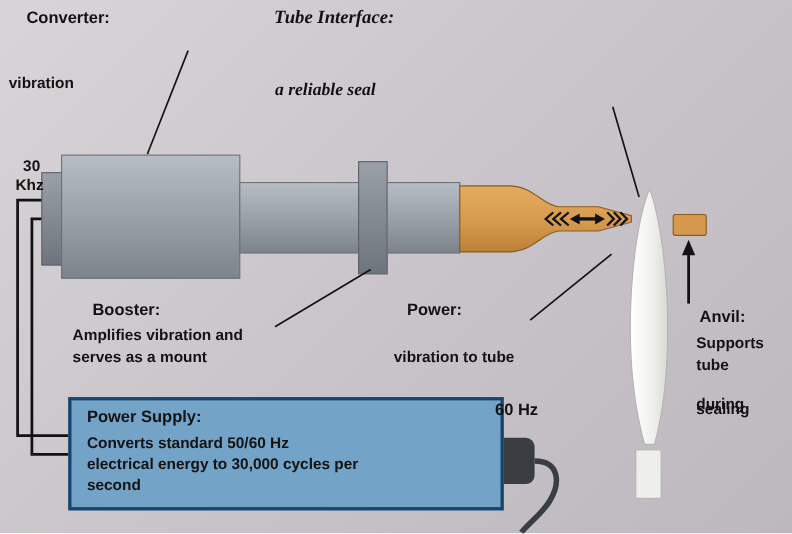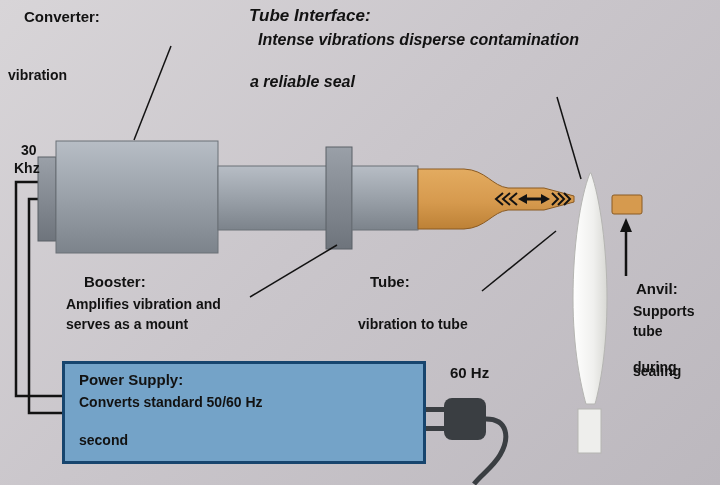--- a/index.html
+++ b/index.html
@@ -7,24 +7,24 @@
     position:relative;
     width:720px;height:485px;
     overflow:hidden;
     background:linear-gradient(135deg,#d8d5d8 0%,#cac6cb 45%,#bcb8be 100%);
     font-family:"Liberation Sans",sans-serif;
     color:#121212;
   }
   #art{position:absolute;left:0;top:0;}
   .t{position:absolute;font-size:14px;font-weight:700;line-height:18px;white-space:nowrap;}
   .title{font-size:15px;}
-  .ital{font-style:italic;font-size:16px;line-height:21px;}
+  .ital{font-style:italic;font-size:16px;line-height:21px;font-family:Liberation Serif, serif;}
   .ital-title{font-style:italic;font-size:17px;}
   #ps-box{
-    position:absolute;left:62px;top:361px;width:364px;height:103px;
+    position:absolute;left:62px;top:361px;width:396px;height:103px;
     background:#74a3c8;border:3px solid #17456e;box-sizing:border-box;
   }
   #ps-box .t{position:absolute;}
 </style>
 </head>
 <body>
 
 <div id="stage">
 
   <svg id="art" width="720" height="485" viewBox="0 0 720 485">
@@ -100,37 +100,37 @@
     </g>
   </svg>
 
   <div class="t" style="left:21px;top:141px">30</div>
   <div class="t" style="left:14px;top:159px">Khz</div>
 
   <div class="t title" style="left:24px;top:8px">Converter:</div>
   <div class="t" style="left:8px;top:66px">vibration</div>
 
   <div class="t ital ital-title" style="left:249px;top:5px">Tube Interface:</div>
-  <div class="t ital" style="left:258px;top:29px">Intense vibrations disperse contamination</div>
   <div class="t ital" style="left:250px;top:71px">a reliable seal</div>
 
   <div class="t title" style="left:84px;top:273px">Booster:</div>
   <div class="t" style="left:66px;top:295px">Amplifies vibration and</div>
   <div class="t" style="left:66px;top:315px">serves as a mount</div>
 
-  <div class="t title" style="left:370px;top:273px">Tube:</div>
+  <div class="t title" style="left:370px;top:273px">Power:</div>
   <div class="t" style="left:358px;top:315px">vibration to tube</div>
 
   <div class="t title" style="left:636px;top:280px">Anvil:</div>
   <div class="t" style="left:633px;top:302px">Supports</div>
   <div class="t" style="left:633px;top:322px">tube</div>
   <div class="t" style="left:633px;top:358px">during</div>
   <div class="t" style="left:633px;top:362px">sealing</div>
 
   <div id="ps-box">
     <div class="t title" style="left:14px;top:7px">Power Supply:</div>
     <div class="t" style="left:14px;top:29px">Converts standard 50/60 Hz</div>
+    <div class="t" style="left:14px;top:48px">electrical energy to 30,000 cycles per</div>
     <div class="t" style="left:14px;top:67px">second</div>
   </div>
 
   <div class="t title" style="left:450px;top:364px">60 Hz</div>
 
 </div>
 
 </body></html>

